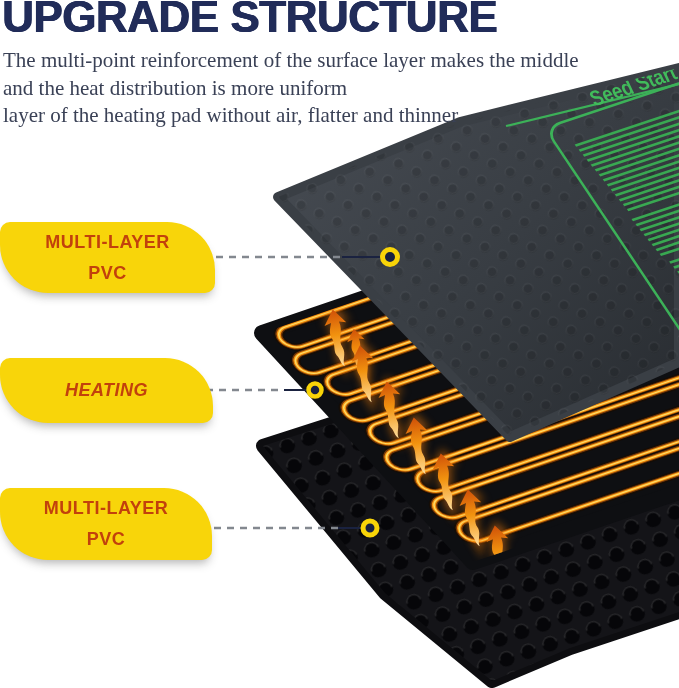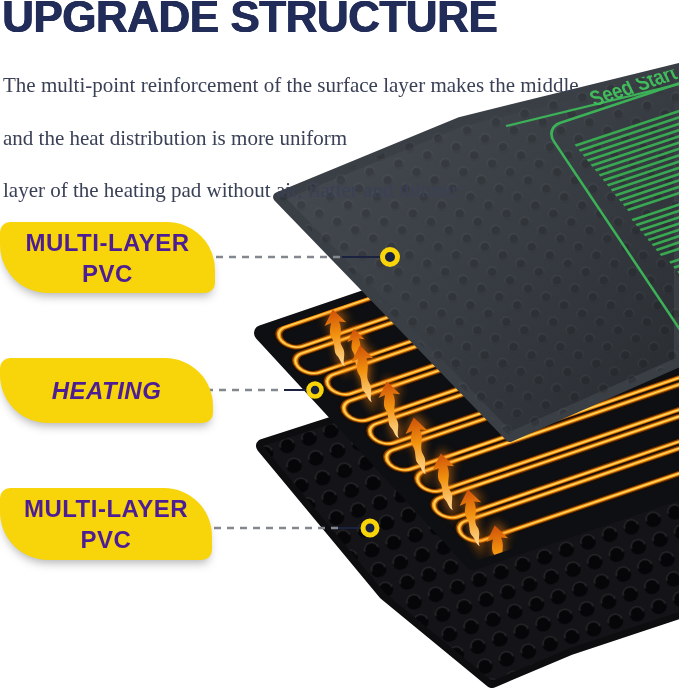--- a/index.html
+++ b/index.html
@@ -11,28 +11,28 @@
     font-family:"Liberation Sans",sans-serif;font-weight:700;
     font-size:44px;line-height:50px;letter-spacing:-0.5px;
     color:var(--title-color,#212C59);
     text-shadow:0.7px 0 0 currentColor, -0.3px 0 0 currentColor;
   }
   .hdr-desc{
     position:absolute;left:3px;top:47px;
     font-family:"Liberation Serif","DejaVu Serif",serif;
     font-size:21px;line-height:27.5px;color:var(--desc-color,#3A4156);
   }
-  .hdr-desc div{white-space:nowrap;margin-top:25px;}
+  .hdr-desc div{white-space:nowrap;}
   .callout{
     position:absolute;left:0;background:var(--label-bg,#F8D50A);
     border-radius:10px 48px 10px 48px;
     box-shadow:0 6px 10px -3px rgba(40,40,40,0.35);
     display:flex;flex-direction:column;align-items:center;justify-content:center;
-    font-weight:700;font-size:24px;line-height:31px;letter-spacing:0.5px;
-    color:#4c1d95;text-align:center;
+    font-weight:700;font-size:18px;line-height:31px;letter-spacing:0.5px;
+    color:#c2410c;text-align:center;
   }
   .callout-1{top:222px;width:215px;height:71px;}
   .callout-2{top:358px;width:213px;height:65px;font-style:italic;}
   .callout-3{top:488px;width:212px;height:72px;}
 </style>
 </head>
 <body>
 
 <div class="stage">
 

